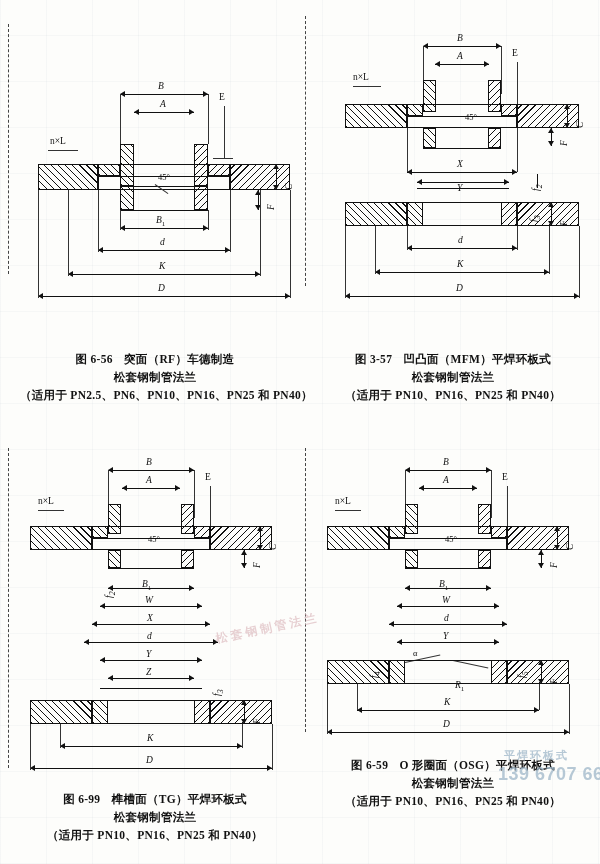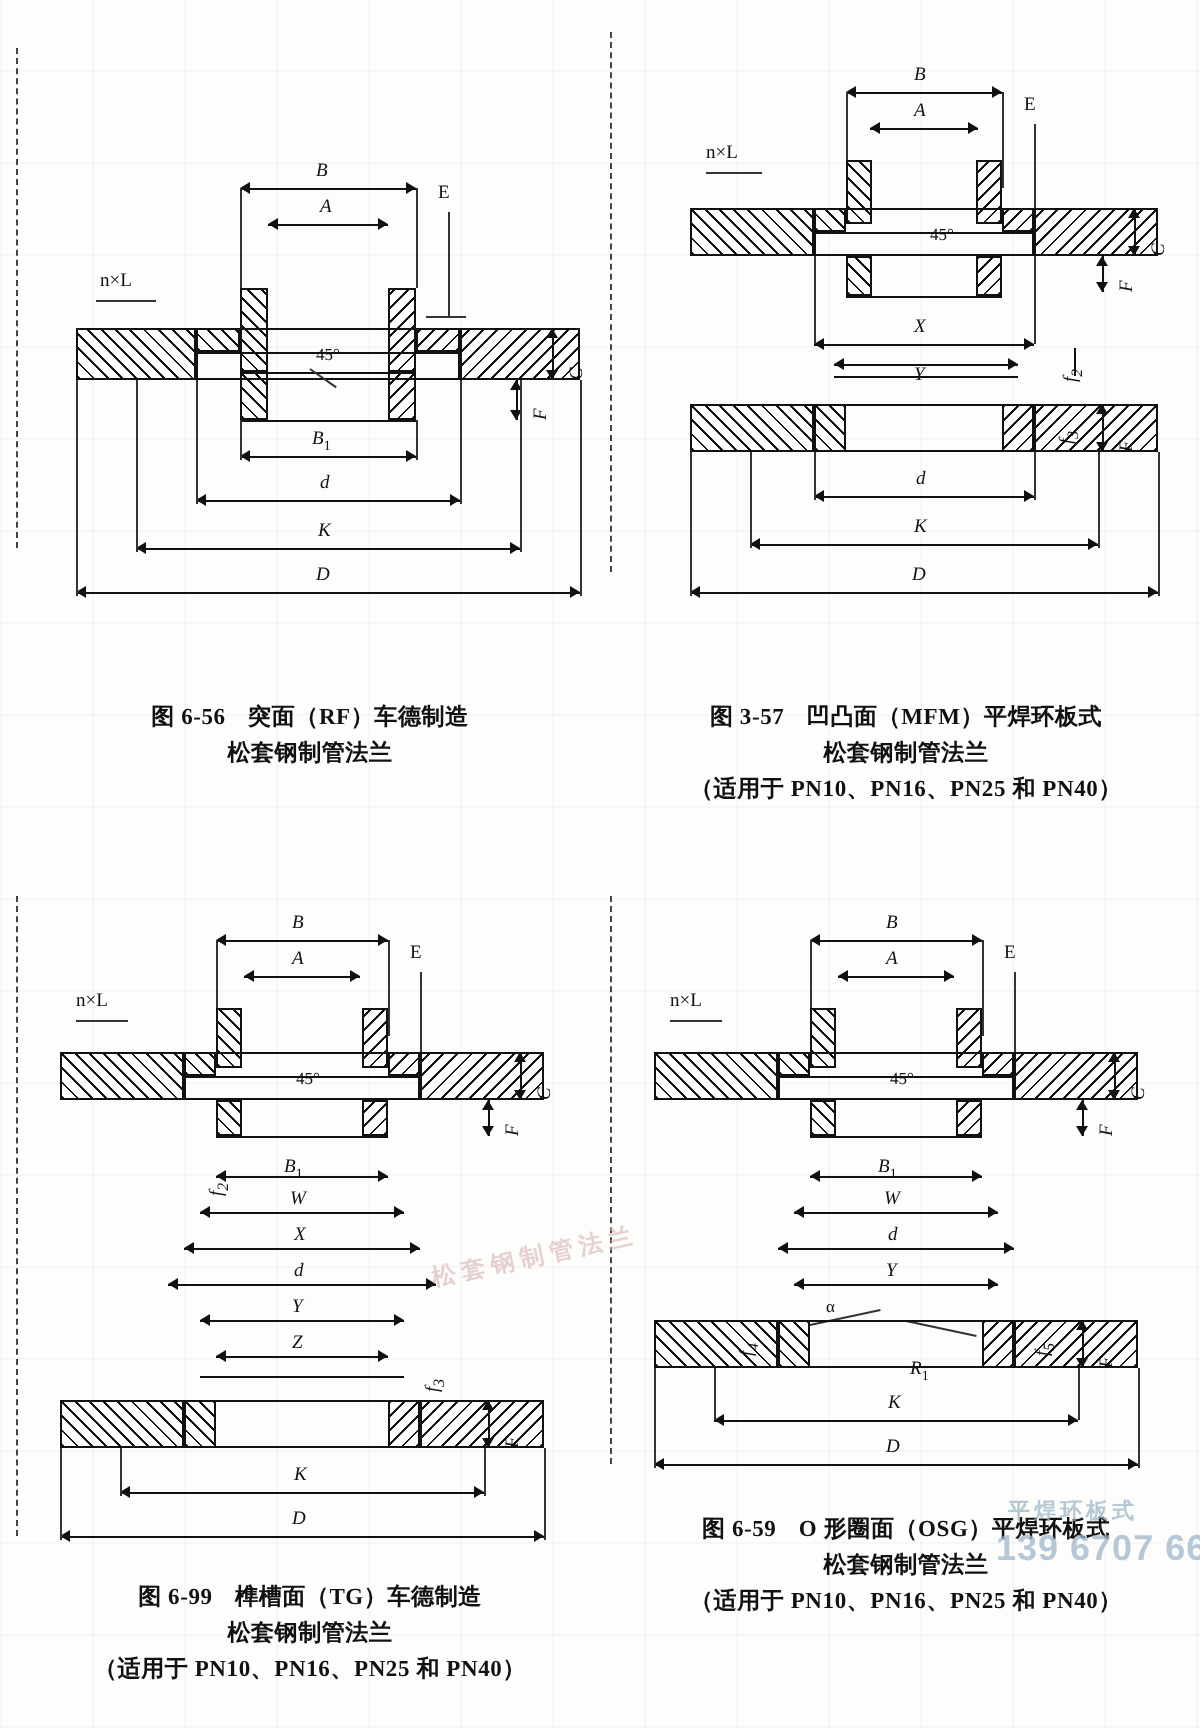--- a/index.html
+++ b/index.html
@@ -171,20 +171,21 @@
     <div class="ln v thin" style="left:252px;top:166px;height:86px;"></div>
     <div class="ln v thin" style="left:282px;top:166px;height:108px;"></div>
 
     <div class="ctrv" style="left:156px;top:40px;height:250px;"></div>
   </div>
 
   <div class="caption" style="left:20px;top:350px;width:270px;">
     <span>图 6-56</span>
     <span style="margin-left:8px;">突面（RF）车德制造</span>
     <span class="l2">松套钢制管法兰</span>
+    <span class="l3">（适用于 PN2.5、PN6、PN10、PN16、PN25 和 PN40）</span>
   </div>
 
   <div class="quadrant" style="left:305px;top:16px;width:290px;height:330px;">
 
     <div class="ln h" style="left:118px;top:30px;width:78px;"></div>
     <div class="ar l" style="left:118px;top:27px;"></div>
     <div class="ar r" style="left:191px;top:27px;"></div>
     <div class="dim" style="left:152px;top:17px;">B</div>
 
     <div class="ln h" style="left:130px;top:48px;width:54px;"></div>
@@ -391,21 +392,21 @@
     <div class="ln v thin" style="left:22px;top:276px;height:46px;"></div>
     <div class="ln v thin" style="left:52px;top:276px;height:24px;"></div>
     <div class="ln v thin" style="left:234px;top:276px;height:24px;"></div>
     <div class="ln v thin" style="left:264px;top:276px;height:46px;"></div>
 
     <div class="ctrv" style="left:143px;top:4px;height:320px;"></div>
   </div>
 
   <div class="caption" style="left:20px;top:790px;width:270px;">
     <span>图 6-99</span>
-    <span style="margin-left:8px;">榫槽面（TG）车德制造</span>
+    <span style="margin-left:8px;">榫槽面（TG）平焊环板式</span>
     <span class="l2">松套钢制管法兰</span>
     <span class="l3">（适用于 PN10、PN16、PN25 和 PN40）</span>
   </div>
 
   <div class="quadrant" style="left:305px;top:448px;width:290px;height:330px;">
 
     <div class="ln h" style="left:100px;top:22px;width:86px;"></div>
     <div class="ar l" style="left:100px;top:19px;"></div>
     <div class="ar r" style="left:181px;top:19px;"></div>
     <div class="dim" style="left:138px;top:9px;">B</div>

